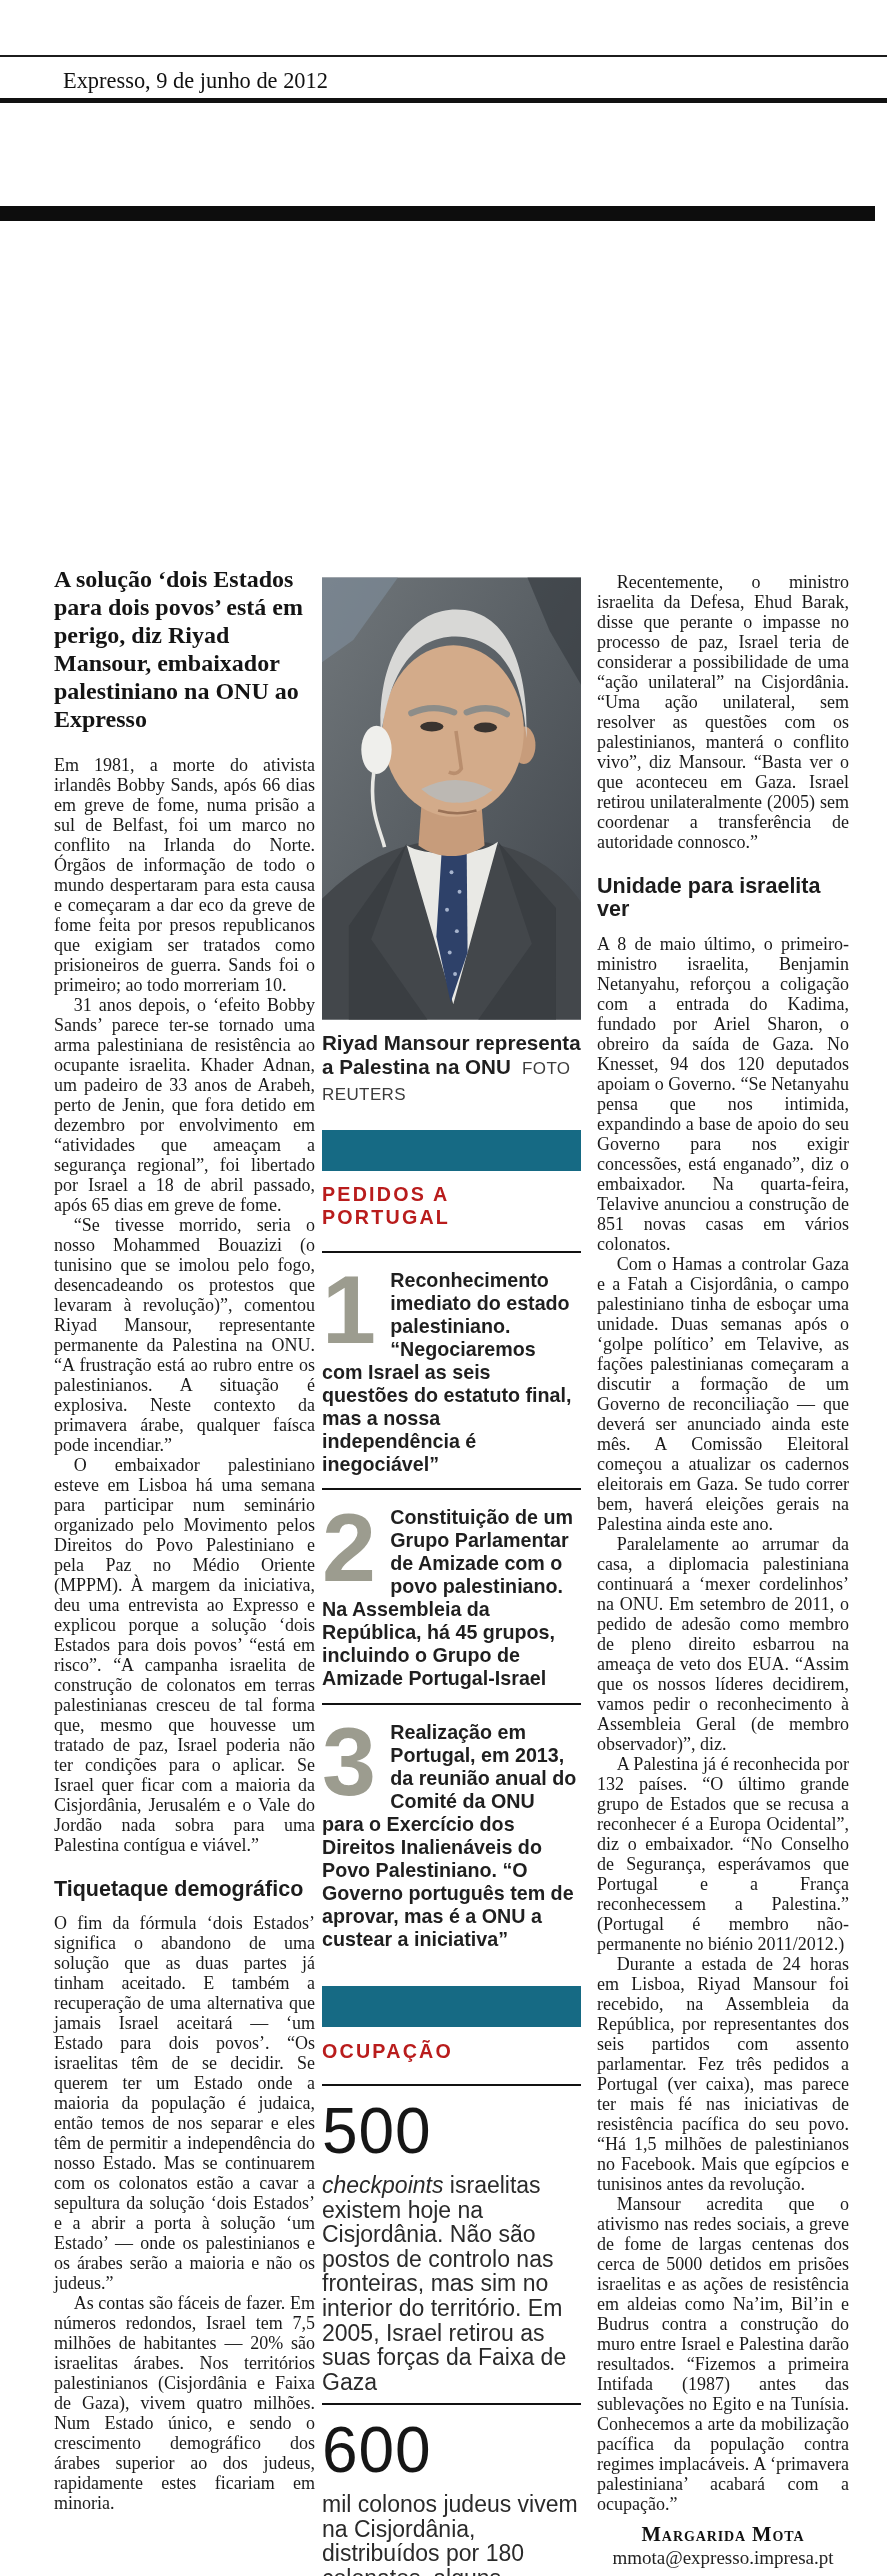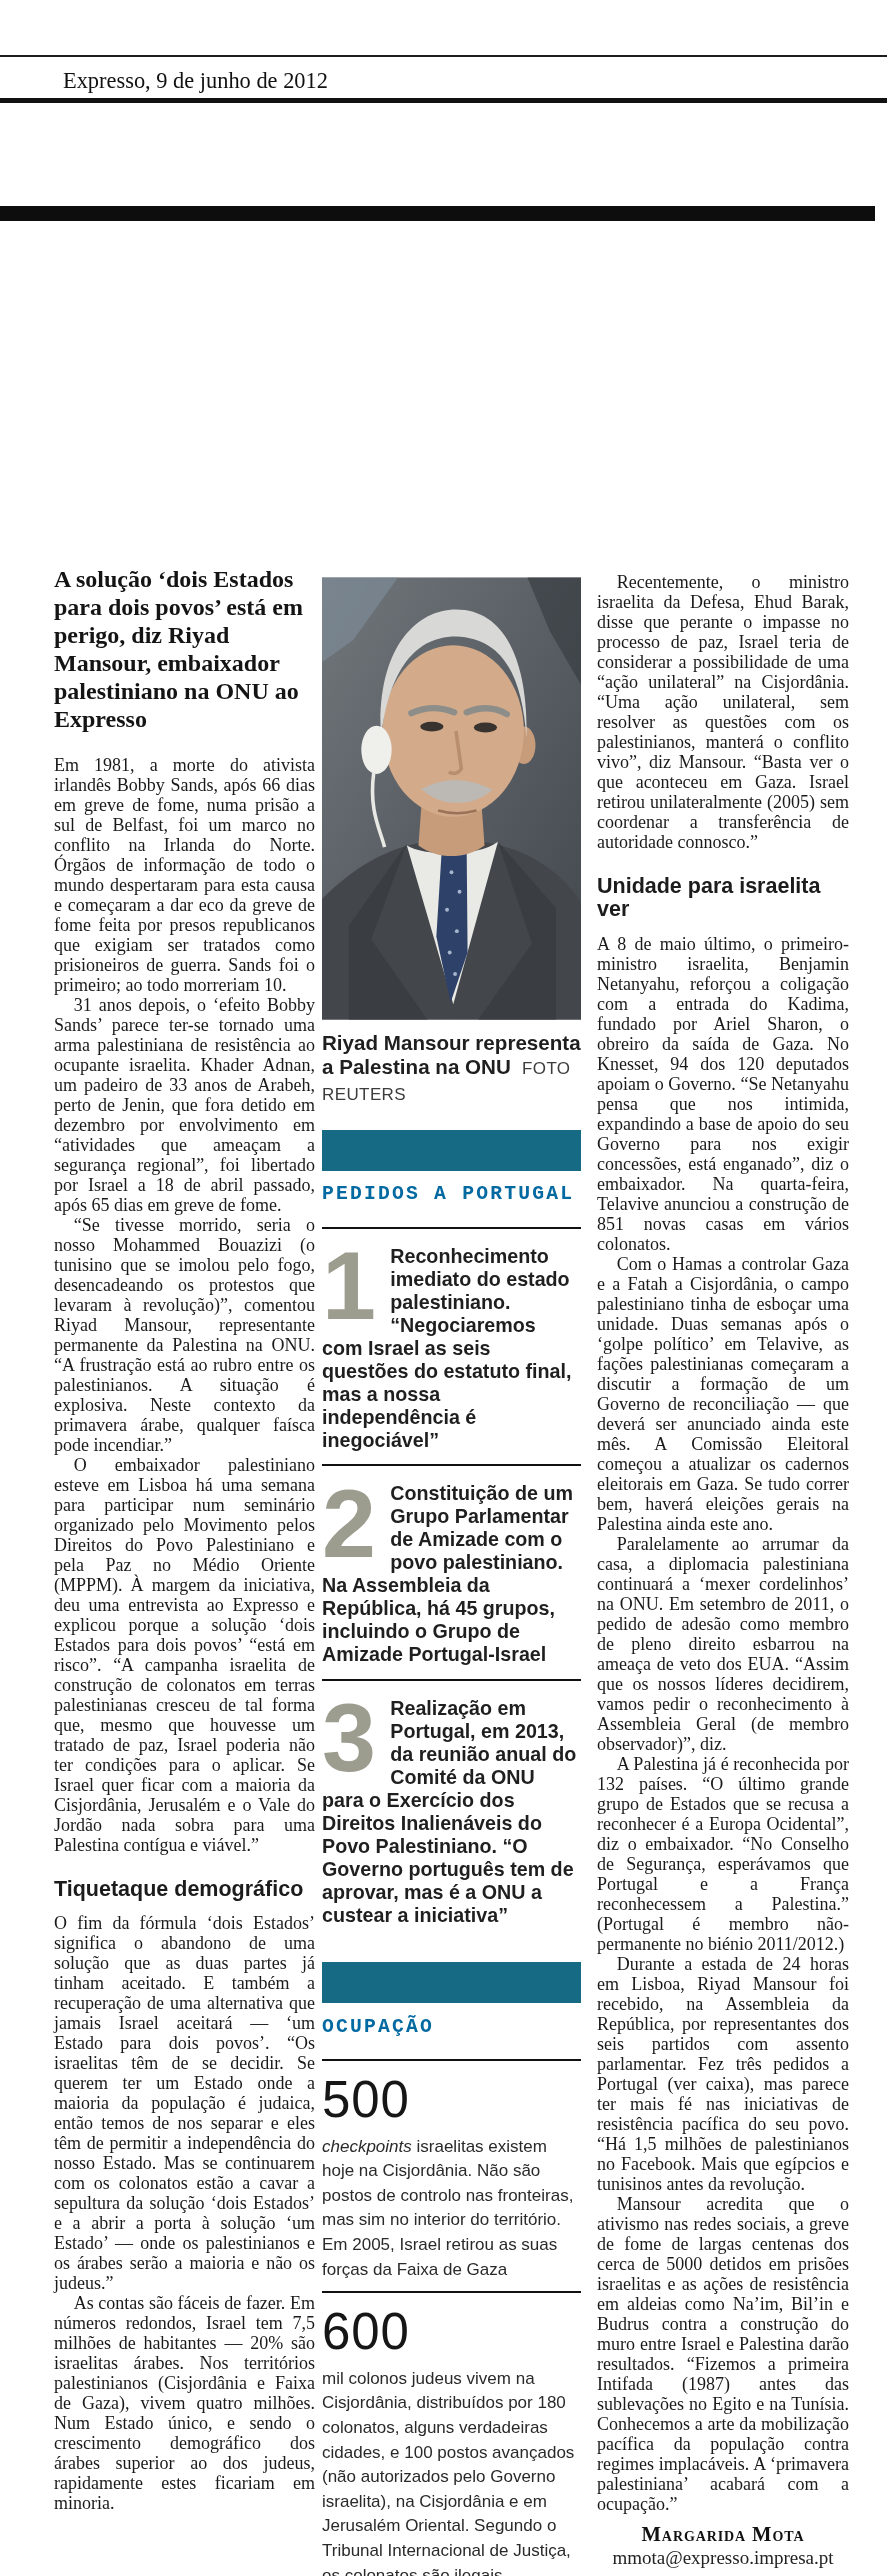--- a/index.html
+++ b/index.html
@@ -45,38 +45,38 @@
   .photo-caption{
     margin:10.7px 0 0 0;font-family:"Liberation Sans", sans-serif;
     font-weight:bold;font-size:20.6px;line-height:24px;color:#1f1f1f;
   }
   .photo-credit{
     font-weight:normal;font-size:17px;letter-spacing:0.4px;color:#3c3c3c;
     margin-left:5.4px;
   }
   .teal-bar{width:259px;height:41px;background:#166A84;margin-top:23px;}
   .sidebar-title{
-    margin:12.5px 0 21.5px 0;font-family:Liberation Mono, monospace;
-    font-weight:bold;font-size:19.7px;letter-spacing:2.2px;color:#0369a1;
+    margin:12.5px 0 21.5px 0;font-family:Liberation Sans, sans-serif;
+    font-weight:bold;font-size:19.7px;letter-spacing:2.2px;color:#b91c1c;
   }
   .numbered-item{
     border-top:2.7px solid #111;padding:16px 0 12.5px 0;overflow:hidden;
     font-family:"Liberation Sans", sans-serif;
   }
   .big-num{
     float:left;font-family:"Liberation Sans", sans-serif;font-weight:bold;
     font-size:97px;line-height:0.78;color:#9C9C8F;margin:3.6px 14.3px 3.6px 0;
   }
   .item-text{
     margin:0;font-weight:bold;font-size:19.7px;line-height:23px;color:#1f1f1f;
     text-align:left;
   }
   .stat{border-top:2.7px solid #111;padding:12.5px 0 9px 0;font-family:"Liberation Sans", sans-serif;}
-  .stat-number{font-size:51px;line-height:1.02;font-weight:normal;color:#161616;letter-spacing:0.9px;}
-  .stat-text{margin:9px 0 0 0;font-size:17px;line-height:24.6px;color:#2a2a2a;text-align:left;}
+  .stat-number{font-size:64px;line-height:1.02;font-weight:normal;color:#161616;letter-spacing:0.9px;}
+  .stat-text{margin:9px 0 0 0;font-size:23px;line-height:24.6px;color:#2a2a2a;text-align:left;}
   .stat-text i{font-style:italic;}
 </style>
 </head>
 <body>
 
 <div class="page">
 
   <div class="top-rule"></div>
   <div class="dateline">Expresso, 9 de junho de 2012</div>
   <div class="thick-rule"></div>

